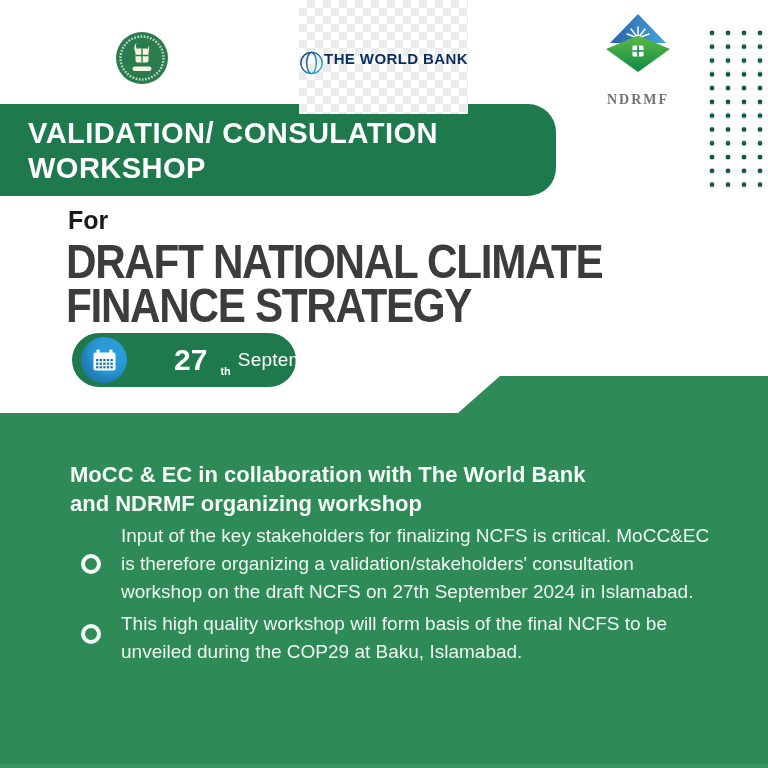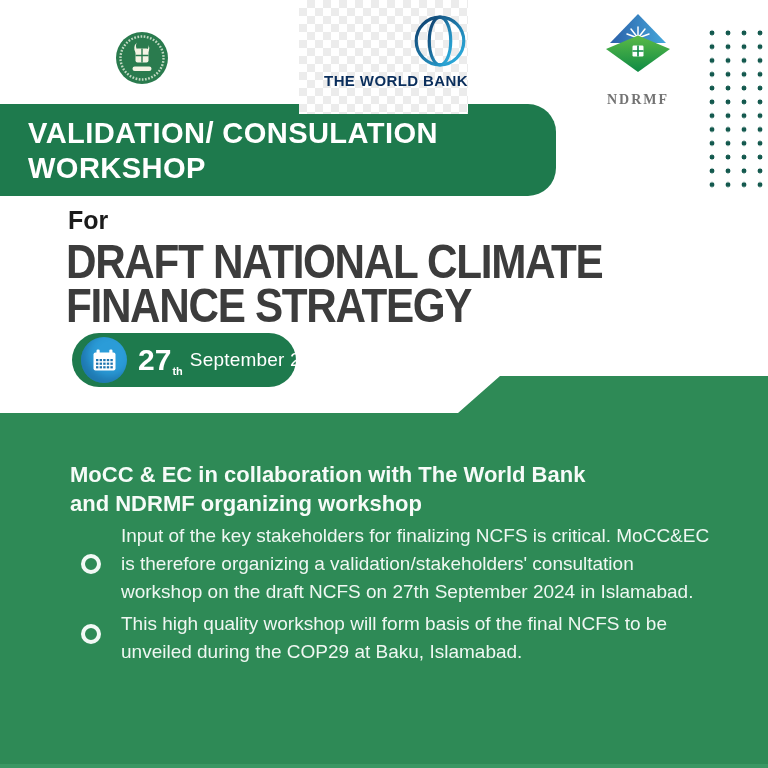--- a/index.html
+++ b/index.html
@@ -23,21 +23,21 @@
   
   .emblem { position:absolute; left:116px; top:32px; width:52px; height:52px; }
   .wb-box {
     position:absolute; left:299px; top:0; width:169px; height:114px; z-index:3;
     background-color:#ffffff;
     background-image:
       linear-gradient(45deg,#ececec 25%,transparent 25%,transparent 75%,#ececec 75%),
       linear-gradient(45deg,#ececec 25%,transparent 25%,transparent 75%,#ececec 75%);
     background-size:16px 16px;
     background-position:0 0,8px 8px;
-    display:flex; flex-direction:column; align-items:flex-end;
+    display:flex; align-items:center;
   }
   .wb-label {
     margin-top:2px; font-size:15px; font-weight:bold; letter-spacing:.4px;
     color:#0A2E5C; white-space:nowrap;
   }
   .ndrmf { position:absolute; left:598px; top:14px; width:80px; text-align:center; }
   .ndrmf-label {
     margin-top:16px; font-family:"Liberation Serif", serif; font-size:14px;
     letter-spacing:2px; color:#737373; font-weight:bold;
   }
@@ -65,22 +65,22 @@
   .date-pill {
     position:absolute; left:72px; top:333px; width:224px; height:54px;
     background:#1E7A4D; border-radius:27px; display:flex; align-items:center;
   }
   .cal-circle {
     position:absolute; left:9px; top:4px; width:46px; height:46px; border-radius:50%;
     background:#2B9CD8; box-shadow:inset 6px -6px 9px rgba(10,60,110,.38);
     display:flex; align-items:center; justify-content:center;
   }
   .date-text { position:absolute; left:66px; top:0; height:54px; display:flex; align-items:center; color:#fff; }
-  .date-day { font-size:30px; font-weight:bold; }
-  .date-suffix { font-size:11px; font-weight:bold; align-self:flex-end; padding-bottom:10px; margin-left:1px; }
+  .date-day { font-size:30px; font-weight:bold;margin-left:36px; }
+  .date-suffix { font-size:11px; font-weight:bold; align-self:flex-end; padding-bottom:10px; margin-left:13px; }
   .date-rest { font-size:19px; font-weight:normal; margin-left:7px; letter-spacing:.2px; white-space:nowrap; }
   
   .green-section {
     position:absolute; left:0; top:376px; width:768px; height:392px;
     background:#2E8A56;
     clip-path:polygon(0 37px, 458px 37px, 500px 0, 768px 0, 768px 392px, 0 392px);
   }
   .gs-heading {
     position:absolute; left:70px; top:84px; color:#F6FBF8;
     font-size:22px; font-weight:bold; line-height:29px; white-space:nowrap;

